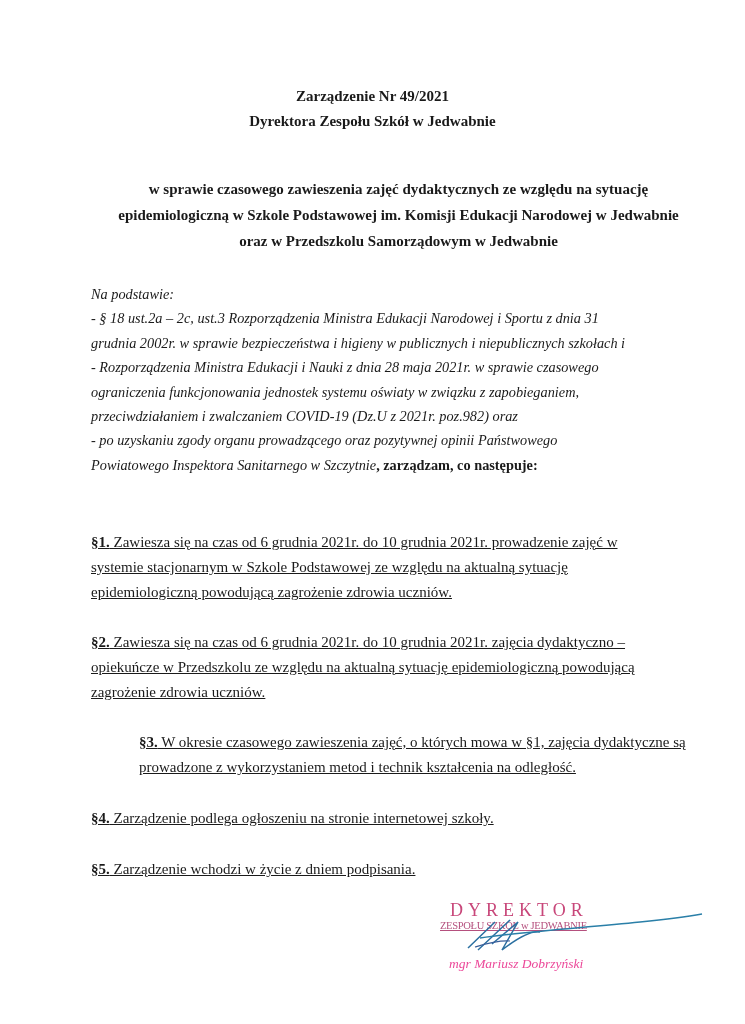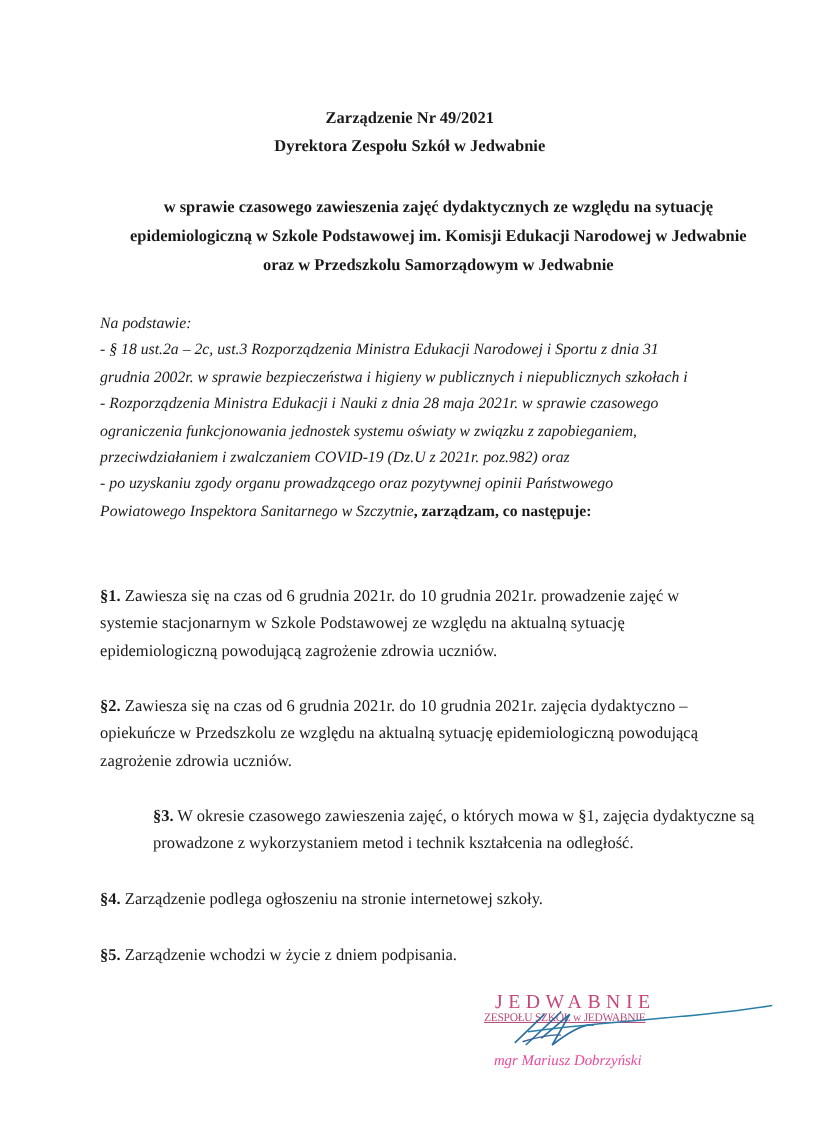--- a/index.html
+++ b/index.html
@@ -1,29 +1,29 @@
 <!DOCTYPE html>
 <html><head>
 <meta charset="utf-8">
 <style>
   html, body { margin: 0; padding: 0; }
   body {
     width: 745px; height: 1024px; background: #ffffff; position: relative; overflow: hidden;
     font-family: "Liberation Serif", "DejaVu Serif", serif; color: #1a1a1a;
   }
   .page { position: absolute; left: 0; top: 0; width: 745px; height: 1024px; }
-  .header { position: absolute; left: 0; width: 745px; top: 84px; text-align: center; font-weight: bold; font-size: 15px; margin-top: 12px; }
+  .header { position: absolute; left: 0; width: 745px; top: 84px; text-align: center; font-weight: bold; font-size: 15px; }
   .header div { height: 25px; line-height: 25px; }
   .subject { position: absolute; left: 0; width: 745px; top: 176px; text-align: center; font-weight: bold; font-size: 15px; padding-left: 26px; }
   .subject div { height: 26px; line-height: 26px; }
   .basis { position: absolute; left: 91px; top: 282px; width: 600px; font-size: 14.3px; font-style: italic; }
   .basis div { height: 24.4px; line-height: 24.4px; white-space: nowrap; }
   .basis .strong { font-style: normal; font-weight: bold; text-align: right; }
   .para { position: absolute; left: 91px; width: 600px; font-size: 15px; }
-  .para div { height: 25px; line-height: 25px; white-space: nowrap; }
+  .para div { height: 25px; line-height: 25px; white-space: nowrap; text-decoration: underline; }
   .para .num { font-weight: bold; }
   .stamp { position: absolute; left: 440px; top: 900px; width: 260px; height: 80px; }
   .stamp-title { position: absolute; left: 10px; top: 0; font-size: 18px; letter-spacing: 5px; color: #c8477a; font-family: "Liberation Serif", serif; }
   .stamp-sub { position: absolute; left: 0; top: 20px; font-size: 10.5px; color: #b5507e; letter-spacing: -0.3px; font-family: "Liberation Serif", serif; text-decoration: underline; }
   .stamp-name { position: absolute; left: 9px; top: 56px; font-size: 13.5px; font-style: italic; color: #ec4899; font-family: "Liberation Serif", serif; }
   .signature { position: absolute; left: 440px; top: 900px; }
 </style>
 </head>
 <body>
 
@@ -70,21 +70,21 @@
 
   <div class="para" style="top:806px;">
     <div><span class="num">§4.</span><span> Zarządzenie podlega ogłoszeniu na stronie internetowej szkoły.</span></div>
   </div>
 
   <div class="para" style="top:857px;">
     <div><span class="num">§5.</span><span> Zarządzenie wchodzi w życie z dniem podpisania.</span></div>
   </div>
 
   <div class="stamp">
-    <div class="stamp-title">JEDWABNIE</div>
+    <div class="stamp-title">DYREKTOR</div>
     <div class="stamp-sub">ZESPOŁU SZKÓŁ w JEDWABNIE</div>
     <div class="stamp-name">mgr Mariusz Dobrzyński</div>
   </div>
 
   <svg class="signature" width="270" height="70" viewBox="0 0 270 70">
     <path d="M28 48 L55 22 M38 50 L70 20 M52 44 L78 22 L62 50 C75 40 90 30 100 32" stroke="#2a6fa0" stroke-width="1.5" fill="none"></path>
     <path d="M40 38 C80 32 140 28 200 22 C220 20 240 18 262 14" stroke="#2a7fa8" stroke-width="1.4" fill="none"></path>
     <path d="M35 47 C45 44 58 40 70 41" stroke="#3a5f9a" stroke-width="1.2" fill="none"></path>
   </svg>
 

